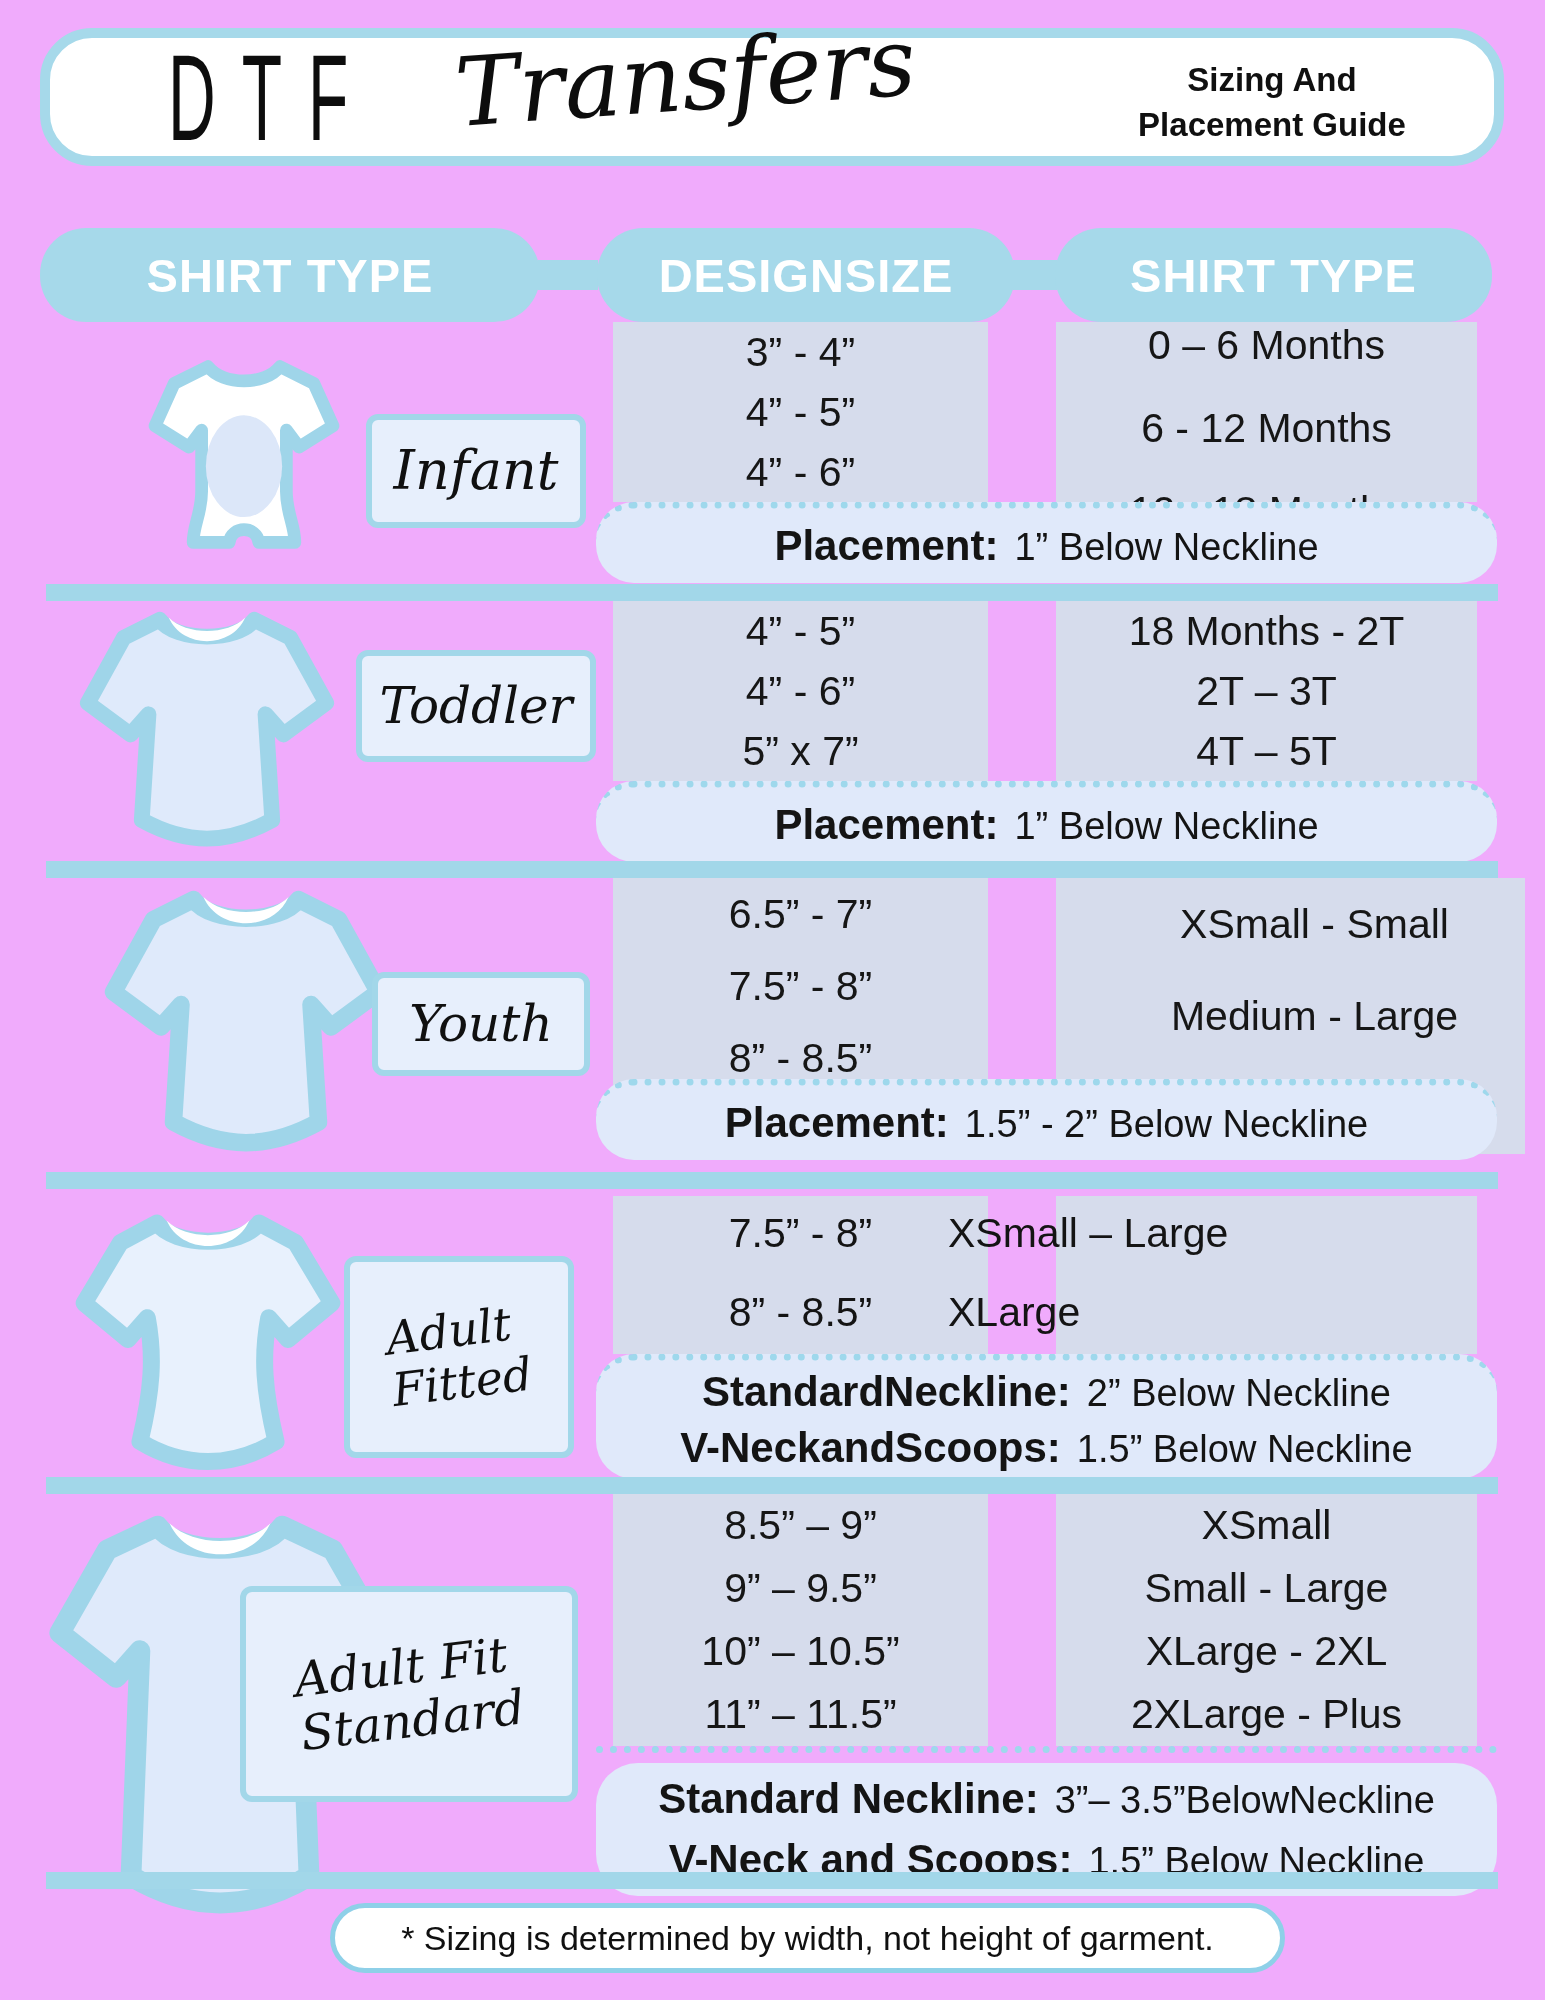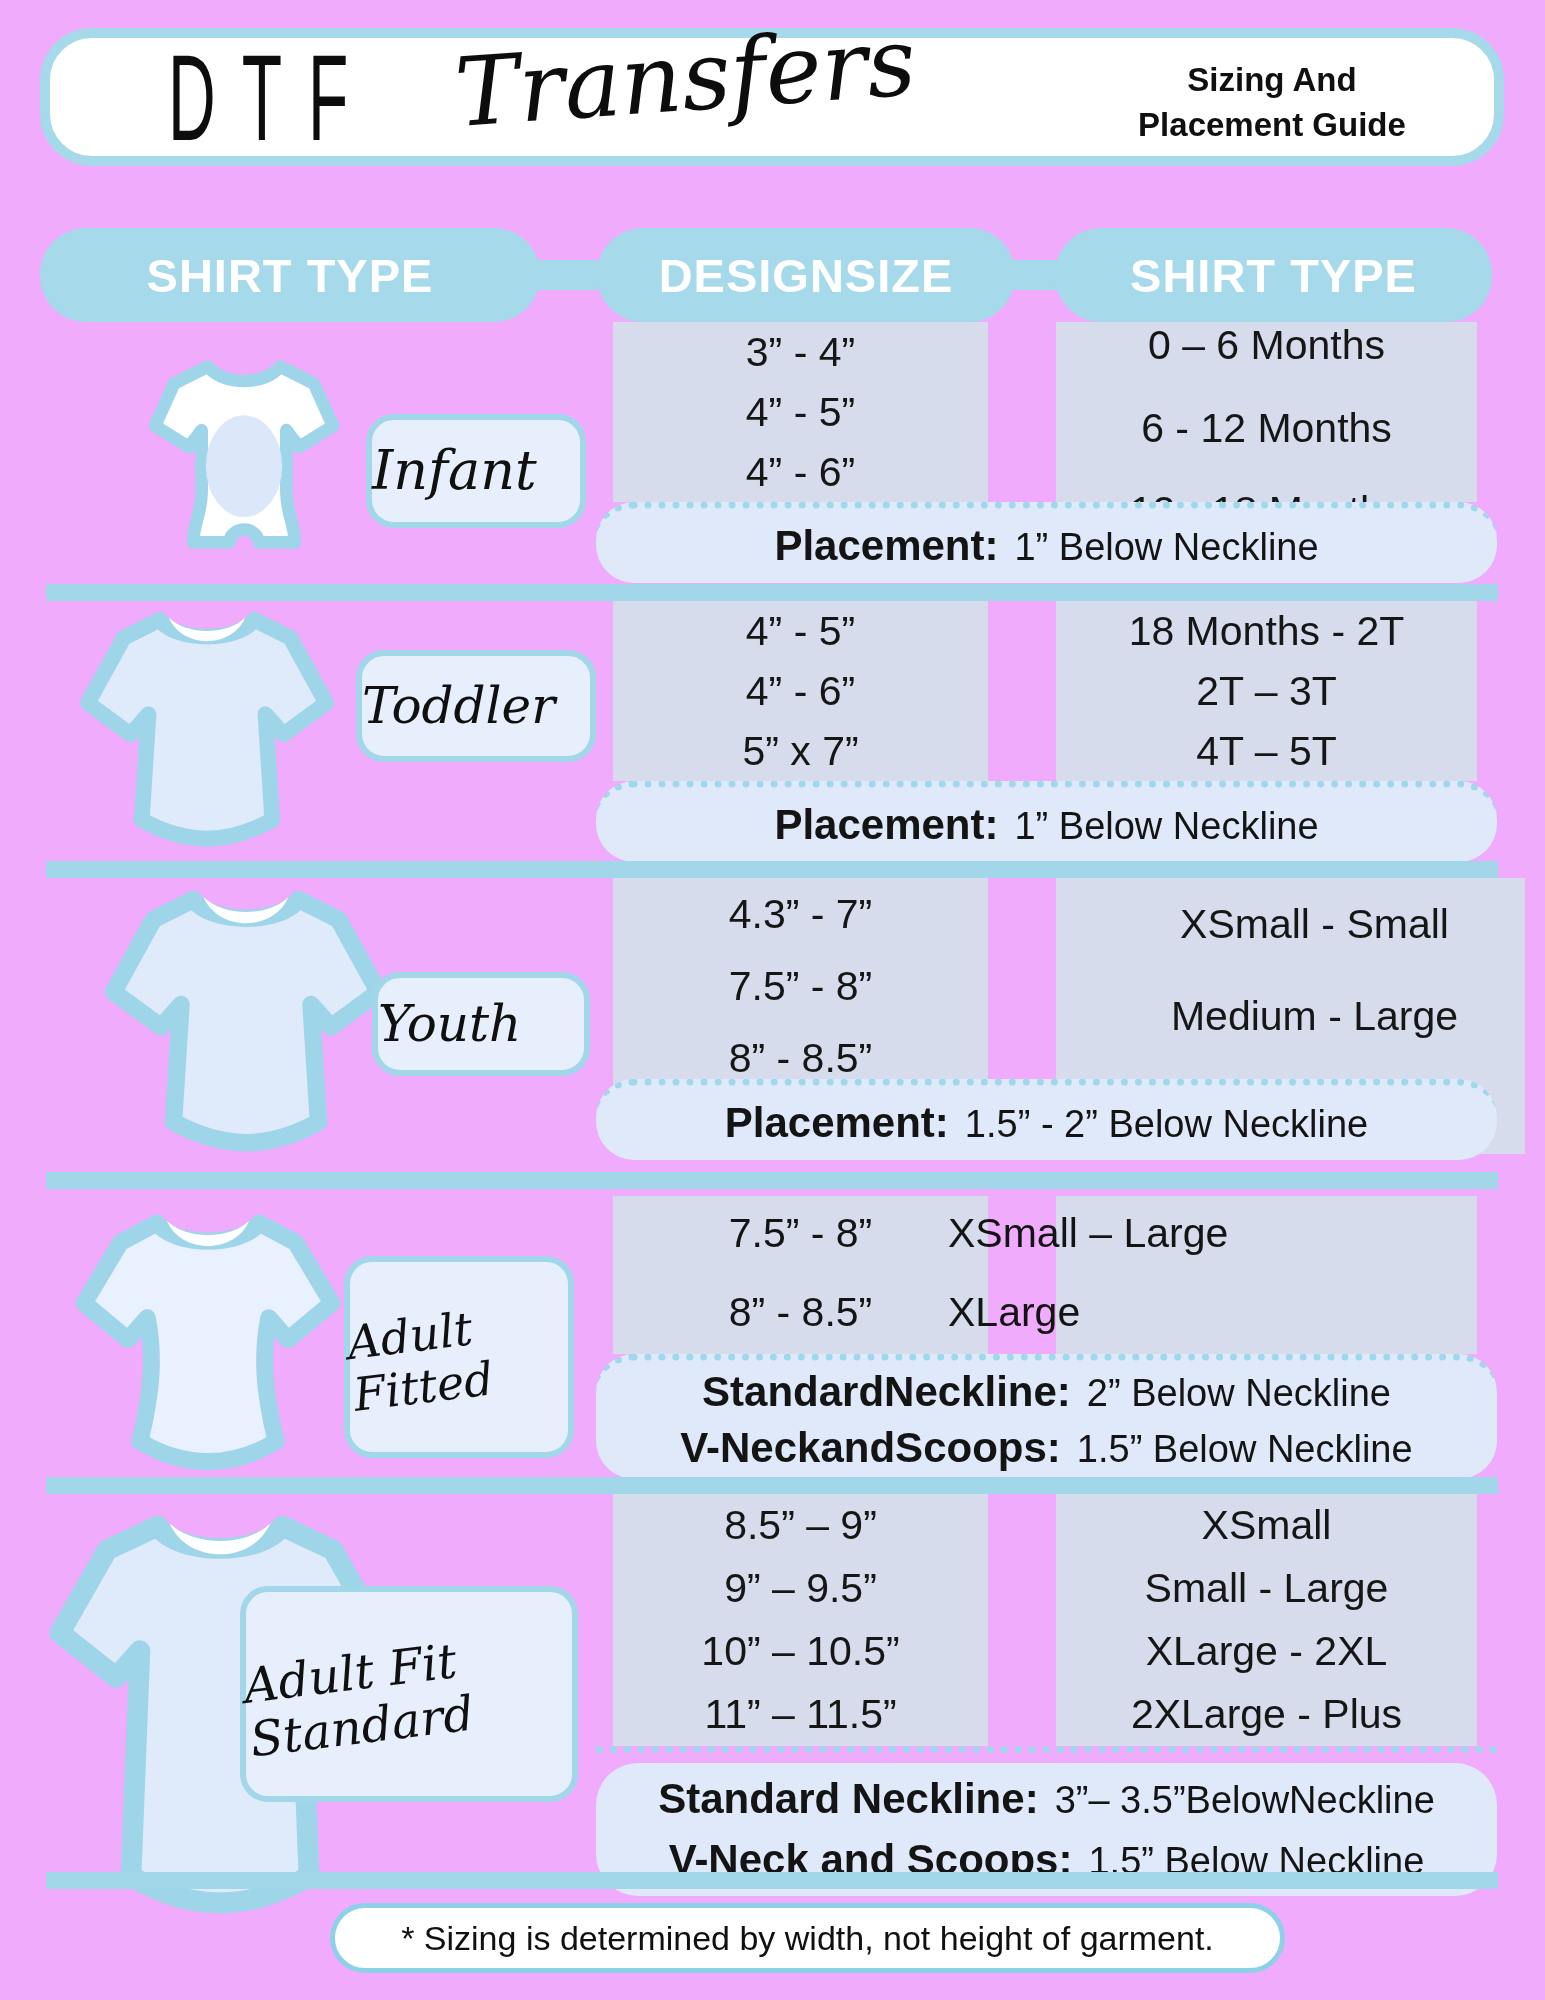--- a/index.html
+++ b/index.html
@@ -36,22 +36,22 @@
   .bubble.no-dot{border-top:none;}
   .pline{white-space:nowrap;}
   .plabel{font-weight:700;font-size:42px;}
   .pvalue{font-size:38px;margin-left:16px;}
   .dotline{position:absolute;left:596px;width:901px;height:0;border-top:7px dotted #9ed8ec;}
 
   
   .divider{position:absolute;left:46px;width:1452px;height:17px;background:#a2d7e9;z-index:5;}
 
   
-  .typelabel{position:absolute;background:#e7effc;border:6px solid #a2d7e9;border-radius:28px;
-    display:flex;flex-direction:column;justify-content:center;
+  .typelabel{position:absolute;background:#e7effc;border:6px solid #a2d7e9;border-radius:12px;
+    display:flex;flex-direction:column;align-items:center;justify-content:center;
     font-family:"DejaVu Serif",serif;font-style:italic;color:#101010;z-index:3;}
   .typelabel .ln{line-height:1.12;white-space:nowrap;}
   .slant{transform:rotate(-7deg);}
 
   .icon{position:absolute;z-index:1;}
 
   
   .s4rows{position:absolute;left:613px;top:1196px;width:864px;height:158px;display:flex;
     flex-direction:column;justify-content:space-around;font-size:41px;z-index:2;}
   .s4row{position:relative;height:52px;}
@@ -132,21 +132,21 @@
   <div class="divider" style="top:861px;"></div>
 
   <svg class="icon" style="left:96px;top:880px;" width="300" height="284" viewBox="0 0 120 112">
     <path d="M39,7 C46,17 74,17 81,7 L97,15 L113,44 L94,58 L86,49 L89,96 C69,107 51,107 31,96 L34,49 L26,58 L7,44 L23,15 Z" fill="#dfeafb" stroke="#9fd5e9" stroke-width="7" stroke-linejoin="round"></path>
     <path d="M43,6 C49,20 71,20 77,6 C69,14 51,14 43,6 Z" fill="#ffffff"></path>
   </svg>
   <div class="typelabel" style="left:372px;top:972px;width:206px;height:92px;font-size:50px;">
     <div class="ln">Youth</div>
   </div>
   <div class="colband design" style="top:878px;height:216px;">
-    <div class="cell">4.3” - 7”</div>
+    <div class="cell">6.5” - 7”</div>
     <div class="cell">7.5” - 8”</div>
     <div class="cell">8” - 8.5”</div>
   </div>
   <div class="colband shirt" style="top:878px;height:276px;padding-left:48px;">
     <div class="cell">XSmall - Small</div>
     <div class="cell">Medium - Large</div>
     <div class="cell">XLarge</div>
   </div>
   <div class="bubble" style="top:1079px;height:74px;">
     <div class="pline">

